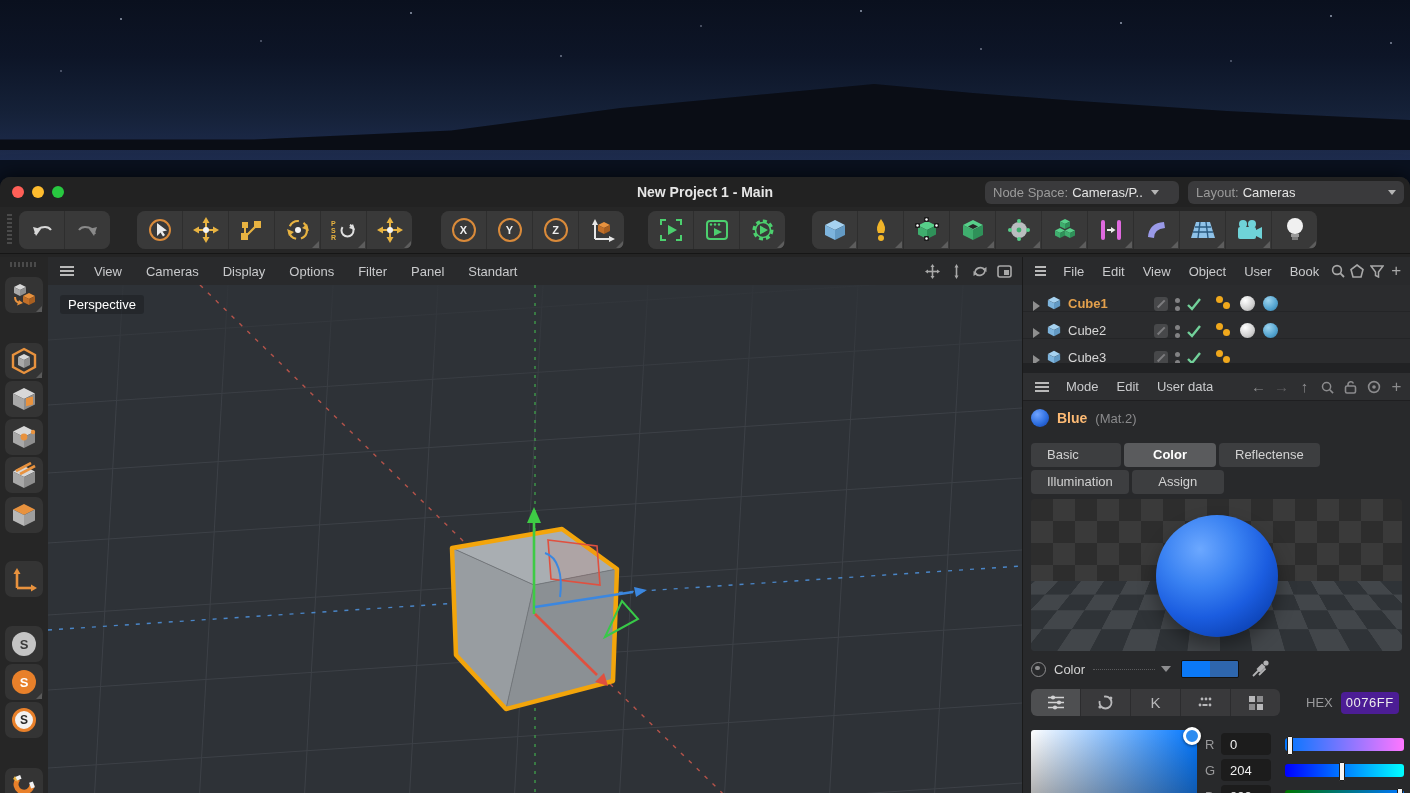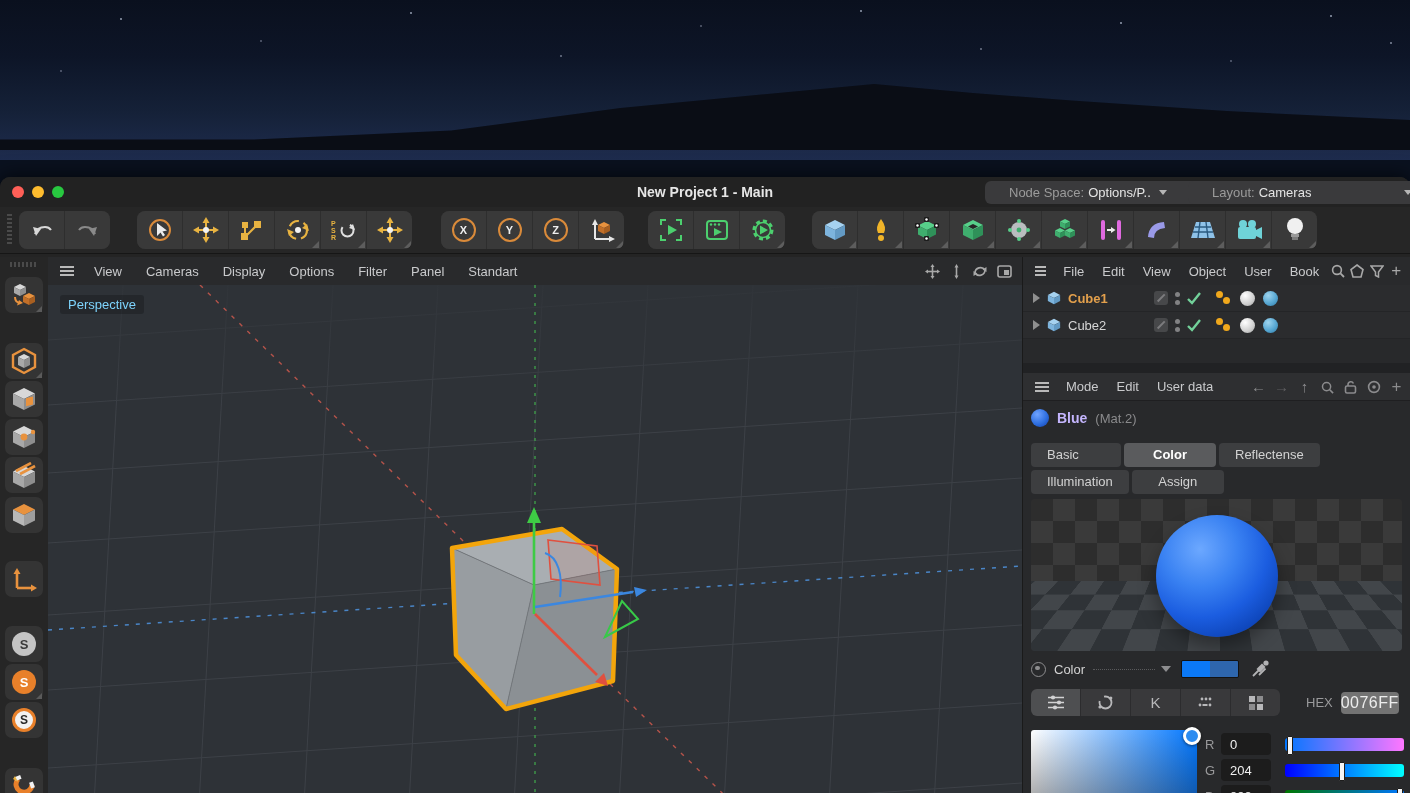--- a/index.html
+++ b/index.html
@@ -9,21 +9,21 @@
     background:linear-gradient(180deg,#0a101e 0%,#0d1527 35%,#152138 70%,#1e2c4e 100%);}
   .star{position:absolute;width:2px;height:2px;border-radius:50%;background:#cfd8ee;opacity:.7;}
   .mountain{position:absolute;left:0;top:0;width:1410px;height:150px;background:#0a0d15;
     clip-path:polygon(0% 100%,0% 93%,18% 93%,32% 87%,44% 72%,54% 63%,62% 56%,69% 62%,76% 67%,87% 74%,100% 80%,100% 100%);}
   
   .window{position:absolute;left:0;right:0;top:148px;bottom:0;background:#242424;border-radius:10px 10px 0 0;box-shadow:0 -2px 18px rgba(0,0,0,.6);margin-top:29px;}
   .titlebar{position:absolute;left:0;right:0;top:0;height:30px;background:#222222;border-radius:10px 10px 0 0;border-bottom:1px solid #1a1a1a;}
   .tl{position:absolute;top:9px;width:12px;height:12px;border-radius:50%;}
   .tl.red{left:12px;background:#ff5f57;} .tl.yel{left:32px;background:#febc2e;} .tl.grn{left:52px;background:#28c840;}
   .wtitle{position:absolute;left:0;right:0;top:0;height:30px;line-height:30px;text-align:center;color:#e6e6e6;font-size:14px;font-weight:bold;}
-  .pill{position:absolute;top:4px;height:23px;background:#3a3a3c;border-radius:6px;display:flex;align-items:center;padding:0 24px;font-size:13px;gap:4px;}
+  .pill{position:absolute;top:4px;height:23px;background:#3a3a3c;border-radius:6px;display:flex;align-items:center;padding:0 8px;font-size:13px;gap:4px;}
   .pill .lab{color:#9b9b9b;} .pill .val{color:#e4e4e4;}
   .chev{width:0;height:0;border-left:4px solid transparent;border-right:4px solid transparent;border-top:5px solid #b5b5b5;margin-left:4px;}
   
   .toolbar{position:absolute;left:0;right:0;top:30px;height:46px;background:#262626;border-bottom:1px solid #161616;}
   .gripv{position:absolute;left:7px;top:7px;width:5px;height:32px;
     background:repeating-linear-gradient(180deg,#4a4a4a 0 2px,transparent 2px 4px);}
   .tgroup{position:absolute;top:4px;height:38px;background:#2e2e2e;border-radius:8px;display:flex;gap:1px;overflow:hidden;}
   .tbtn{position:relative;width:45px;height:38px;background:#393939;display:flex;align-items:center;justify-content:center;}
   .tbtn .sub{position:absolute;right:1px;bottom:1px;width:0;height:0;border-left:7px solid transparent;border-bottom:7px solid #5d5d5d;}
   .ring{width:20px;height:20px;border-radius:50%;border:2px solid #d98a3a;display:flex;align-items:center;justify-content:center;color:#efefef;font-size:11px;font-weight:bold;}
@@ -32,48 +32,48 @@
   .griph{position:absolute;left:10px;top:5px;width:28px;height:5px;
     background:repeating-linear-gradient(90deg,#4a4a4a 0 2px,transparent 2px 4px);}
   .sbtn{position:absolute;left:5px;width:38px;height:36px;background:#343434;border-radius:7px;display:flex;align-items:center;justify-content:center;}
   .sbtn .sub{position:absolute;right:1px;bottom:1px;width:0;height:0;border-left:6px solid transparent;border-bottom:6px solid #5a5a5a;}
   .vpbar{position:absolute;left:48px;top:80px;width:974px;height:28px;background:#292a2c;border-bottom:1px solid #1c1c1c;display:flex;align-items:center;color:#c9cacc;font-size:13px;}
   .vpbar .menu{padding:0 12px;} .hamb{width:14px;height:10px;margin:0 8px 0 12px;
     background:repeating-linear-gradient(180deg,#b9b9b9 0 2px,transparent 2px 4px);}
   .vpbar .spacer{flex:1;}
   .vpico{width:24px;display:flex;justify-content:center;color:#a8a8a8;}
   .viewport{position:absolute;left:48px;top:108px;width:974px;height:537px;background:#2e3237;}
-  .vplabel{position:absolute;left:12px;top:10px;color:#7dd3fc;font-size:13px;background:rgba(18,20,22,.35);padding:2px 8px;border-radius:3px;text-align:right;}
+  .vplabel{position:absolute;left:12px;top:10px;color:#ffffff;font-size:13px;background:rgba(18,20,22,.35);padding:2px 8px;border-radius:3px;text-align:right;}
   
   .rpanel{position:absolute;left:1022px;top:80px;right:0;bottom:0;background:#28292b;border-left:1px solid #1a1a1a;}
   .ombar{position:absolute;left:0;right:0;top:0;height:28px;background:#292a2c;border-bottom:1px solid #1f1f21;display:flex;align-items:center;color:#c9cacc;font-size:13px;}
   .ombar .menu{padding:0 9px;}
   .omrows{position:absolute;left:0;right:0;top:28px;}
-  .omrow{position:relative;height:26px;display:flex;align-items:center;border-bottom:1px solid #242527;background:#2b2c2e;}
+  .omrow{position:relative;height:26px;display:flex;align-items:flex-end;border-bottom:1px solid #242527;background:#2b2c2e;}
   .disc{width:0;height:0;border-top:5px solid transparent;border-bottom:5px solid transparent;border-left:7px solid #8f8f8f;margin:0 6px 0 10px;}
   .oname{font-size:13px;color:#d6d6d6;margin-left:6px;width:86px;}
   .oname.sel{color:#e3a04c;font-weight:bold;}
   .layerbox{width:14px;height:14px;border-radius:3px;background:#47484a;position:relative;margin-right:7px;}
   .layerbox::after{content:"";position:absolute;left:2px;right:2px;top:6px;height:1.5px;background:#7c7c7e;transform:rotate(-45deg);}
   .vdots{display:flex;flex-direction:column;gap:3px;margin-right:6px;}
   .vdots i{width:5px;height:5px;border-radius:50%;background:#828284;}
   .tagwrap{display:flex;align-items:center;gap:8px;margin-left:14px;}
   .sphere-tag{width:15px;height:15px;border-radius:50%;}
   .sphere-white{background:radial-gradient(circle at 35% 30%,#ffffff,#cfcfcf 60%,#9e9e9e);}
   .sphere-blue{background:radial-gradient(circle at 35% 30%,#9ed4ee,#57a7d2 55%,#2f7aa6);}
   .phong{position:relative;width:16px;height:16px;}
   .phong i{position:absolute;width:7px;height:7px;border-radius:50%;background:#f0a81c;}
   .phong i:first-child{left:0;top:1px;} .phong i:last-child{left:7px;top:7px;}
   .gapstrip{position:absolute;left:0;right:0;height:10px;background:#212224;}
   .ambar{position:absolute;left:0;right:0;height:27px;background:#2e2f31;border-bottom:1px solid #1f1f21;display:flex;align-items:center;color:#c9cacc;font-size:13px;}
   .ambar .menu{padding:0 9px;}
   .amico{width:23px;text-align:center;color:#8b8b8d;font-size:15px;}
   .matrow{position:absolute;left:8px;display:flex;align-items:center;gap:8px;}
   .matball{width:18px;height:18px;border-radius:50%;background:radial-gradient(circle at 35% 30%,#6fa3ff,#2f6fe0 55%,#103da8);}
-  .matname{color:#c4b5fd;font-size:14px;font-weight:bold;}
+  .matname{color:#fdba74;font-size:14px;font-weight:bold;}
   .matsuf{color:#8a8a8c;font-size:13px;}
   .tabs{position:absolute;left:8px;right:8px;display:flex;flex-wrap:wrap;gap:3px;}
   .tab{height:24px;line-height:24px;padding:0 16px;background:#3d3e40;border-radius:4px;color:#d2d2d2;font-size:13px;}
   .tab.active{background:#5a5b5d;color:#fff;font-weight:bold;}
   .preview{position:absolute;left:8px;right:8px;height:152px;border-radius:4px;overflow:hidden;
     background:repeating-conic-gradient(#3a3a3a 0% 25%,#2d2d2d 0% 50%) 0 0/44px 44px;}
   .floor{position:absolute;left:-30%;right:-30%;top:54%;height:220%;
     background:repeating-conic-gradient(#42464a 0% 25%,#2f3337 0% 50%) 0 0/46px 46px;
     transform:perspective(260px) rotateX(57deg);transform-origin:50% 0;}
   .pshadow{position:absolute;left:50%;top:116px;width:150px;height:26px;transform:translateX(-50%);
@@ -87,21 +87,21 @@
   .clabel{color:#d2d2d2;font-size:13px;}
   .leader{width:62px;border-bottom:1.5px dotted #5a5a5c;margin:0 6px 0 8px;height:1px;}
   .dd{width:0;height:0;border-left:5px solid transparent;border-right:5px solid transparent;border-top:6px solid #8d8d8f;margin-right:10px;}
   .swatch{width:56px;height:16px;border-radius:2px;overflow:hidden;display:flex;border:1px solid #121212;}
   .swatch i{flex:1;}
   .modesrow{position:absolute;left:8px;right:8px;height:27px;display:flex;align-items:center;}
   .segwrap{display:flex;gap:1px;background:#2c2c2e;border-radius:6px;overflow:hidden;}
   .seg{width:49px;height:27px;background:#39393b;display:flex;align-items:center;justify-content:center;color:#b8b8ba;font-size:14px;}
   .seg.active{background:#4e4f51;}
   .hexlab{color:#9a9a9c;font-size:13px;margin-left:26px;}
-  .hexbox{margin-left:8px;width:58px;height:22px;background:#737373;border-radius:4px;color:#ececec;font-size:16px;display:flex;align-items:center;justify-content:center;letter-spacing:.5px;}
+  .hexbox{margin-left:8px;width:58px;height:22px;background:#4c1d95;border-radius:4px;color:#ececec;font-size:13px;display:flex;align-items:center;justify-content:center;letter-spacing:.5px;}
   
   .gradbox{position:absolute;left:8px;width:166px;height:95px;border-radius:3px;
     background:linear-gradient(to bottom,rgba(0,0,0,0) 0%,rgba(40,40,40,.55) 100%),linear-gradient(to right,#ffffff 0%,#0076FF 100%);}
   .ghandle{position:absolute;right:-4px;top:-3px;width:12px;height:12px;border-radius:50%;background:#2d8cf0;border:3px solid #fff;box-shadow:0 1px 3px rgba(0,0,0,.5);}
   .chan{position:absolute;height:22px;display:flex;align-items:center;}
   .chan .cl{width:14px;color:#9a9a9c;font-size:13px;}
   .chan .cv{width:50px;height:22px;background:#1c1c1c;border-radius:4px;color:#f0f0f0;font-size:13px;display:flex;align-items:center;padding-left:9px;box-sizing:border-box;margin-left:2px;}
   .slider{position:relative;width:119px;height:13px;border-radius:3px;margin-left:14px;}
   .sl-r{background:linear-gradient(90deg,#0076FF,#FF76FF);}
   .sl-g{background:linear-gradient(90deg,#0000FF,#00FFFF);}
@@ -132,21 +132,21 @@
 
   <div class="window">
 
     <div class="titlebar">
       <div class="tl red"></div>
       <div class="tl yel"></div>
       <div class="tl grn"></div>
       <div class="wtitle">New Project 1 - Main</div>
       <div class="pill" style="left:985px;width:178px">
         <span class="lab">Node Space:</span>
-        <span class="val">Options/P..</span>
+        <span class="val">Cameras/P..</span>
         <span class="chev"></span>
       </div>
       <div class="pill" style="left:1188px;width:200px">
         <span class="lab">Layout:</span>
         <span class="val">Cameras</span>
         <span class="chev" style="margin-left:auto"></span>
       </div>
     </div>
 
     <div class="toolbar">
@@ -692,20 +692,43 @@
             </svg>
           <span class="tagwrap">
             <span class="phong">
                 <i></i>
                 <i></i>
               </span>
             <span class="sphere-tag sphere-white"></span>
             <span class="sphere-tag sphere-blue"></span>
           </span>
         </div>
+        <div class="omrow">
+          <span class="disc"></span>
+          <svg width="16" height="16" viewBox="0 0 26 26">
+              <polygon points="13,3 23,8 13,13 3,8" fill="#a6d2f0"></polygon>
+              <polygon points="3,8 13,13 13,23 3,18" fill="#7db4dd"></polygon>
+              <polygon points="23,8 13,13 13,23 23,18" fill="#639ac4"></polygon>
+            </svg>
+          <span class="oname">Cube3</span>
+          <span class="layerbox"></span>
+          <span class="vdots">
+              <i></i>
+              <i></i>
+            </span>
+          <svg width="16" height="14" viewBox="0 0 16 14">
+              <polyline points="2,8 6,12 14,2" stroke="#72d19a" stroke-width="2.4" fill="none"></polyline>
+            </svg>
+          <span class="tagwrap">
+            <span class="phong">
+                <i></i>
+                <i></i>
+              </span>
+          </span>
+        </div>
       </div>
 
       <div class="gapstrip" style="top:106px"></div>
 
       <div class="ambar" style="top:116px">
         <div class="hamb"></div>
         <span class="menu">Mode</span>
         <span class="menu">Edit</span>
         <span class="menu">User data</span>
         <span style="flex:1"></span>

